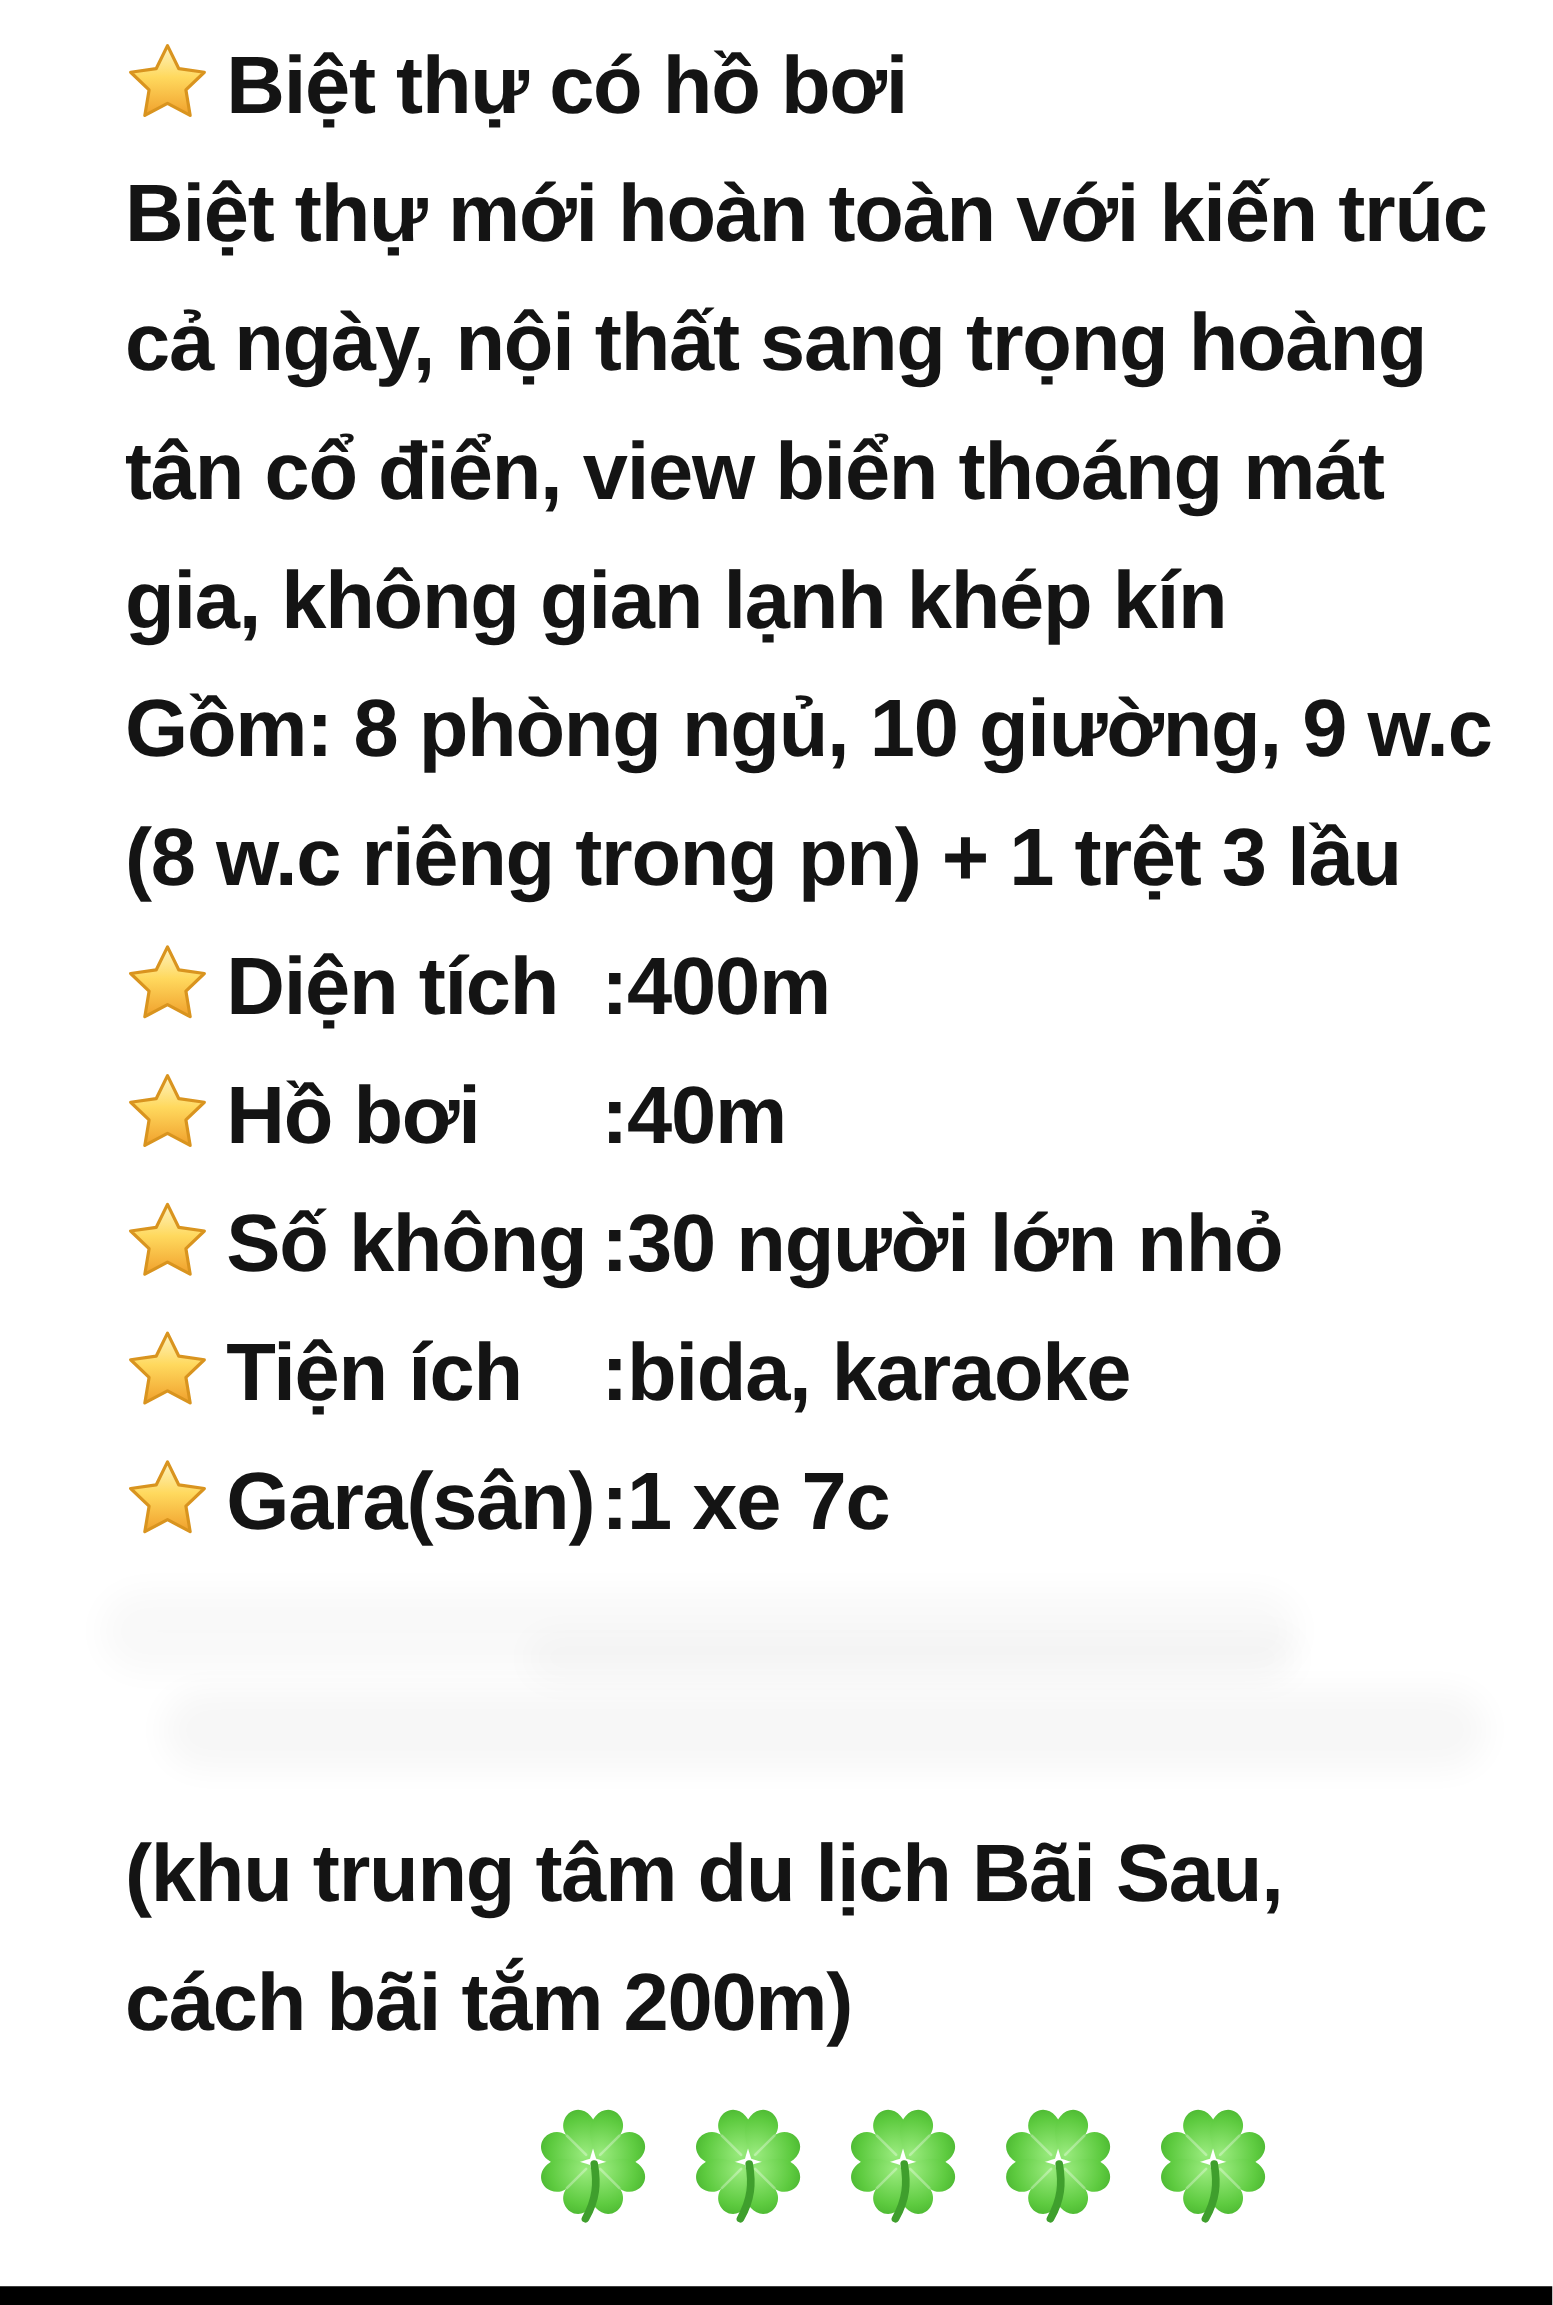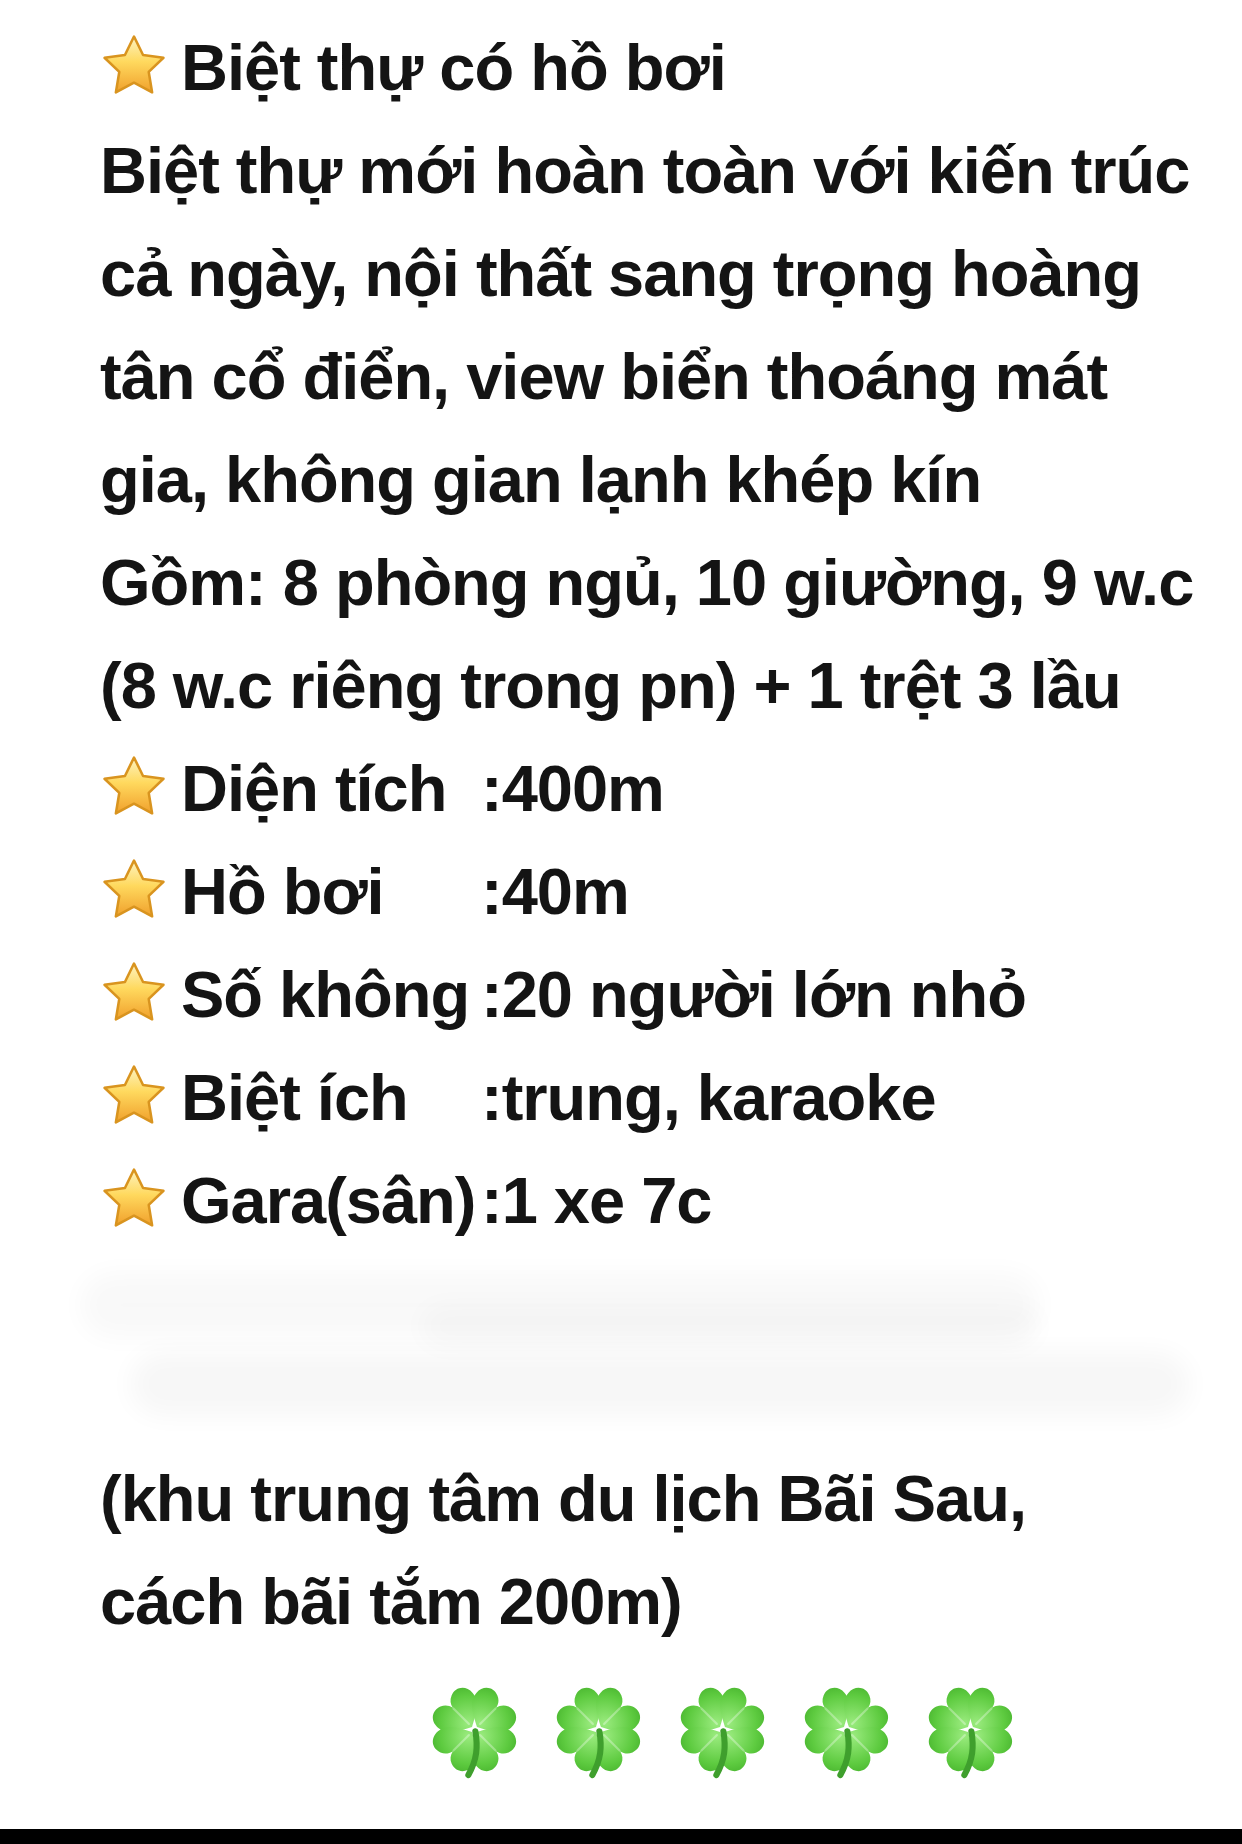--- a/index.html
+++ b/index.html
@@ -132,27 +132,27 @@
 
   <div class="line">
     <span class="star"><svg viewBox="0 0 24 24">
           <use href="#star-shape"></use>
         </svg></span><span class="spec-label">Hồ bơi</span><span class="spec-sep">:</span><span class="spec-value">40m</span>
   </div>
 
   <div class="line">
     <span class="star"><svg viewBox="0 0 24 24">
           <use href="#star-shape"></use>
-        </svg></span><span class="spec-label">Số không</span><span class="spec-sep">:</span><span class="spec-value">20 người lớn nhỏ</span>
+        </svg></span><span class="spec-label">Số không</span><span class="spec-sep">:</span><span class="spec-value">30 người lớn nhỏ</span>
   </div>
 
   <div class="line">
     <span class="star"><svg viewBox="0 0 24 24">
           <use href="#star-shape"></use>
-        </svg></span><span class="spec-label">Biệt ích</span><span class="spec-sep">:</span><span class="spec-value">trung, karaoke</span>
+        </svg></span><span class="spec-label">Tiện ích</span><span class="spec-sep">:</span><span class="spec-value">bida, karaoke</span>
   </div>
 
   <div class="line">
     <span class="star"><svg viewBox="0 0 24 24">
           <use href="#star-shape"></use>
         </svg></span><span class="spec-label">Gara(sân)</span><span class="spec-sep">:</span><span class="spec-value">1 xe 7c</span>
   </div>
 
   <div class="erased">
     <div class="blob b1"></div>

